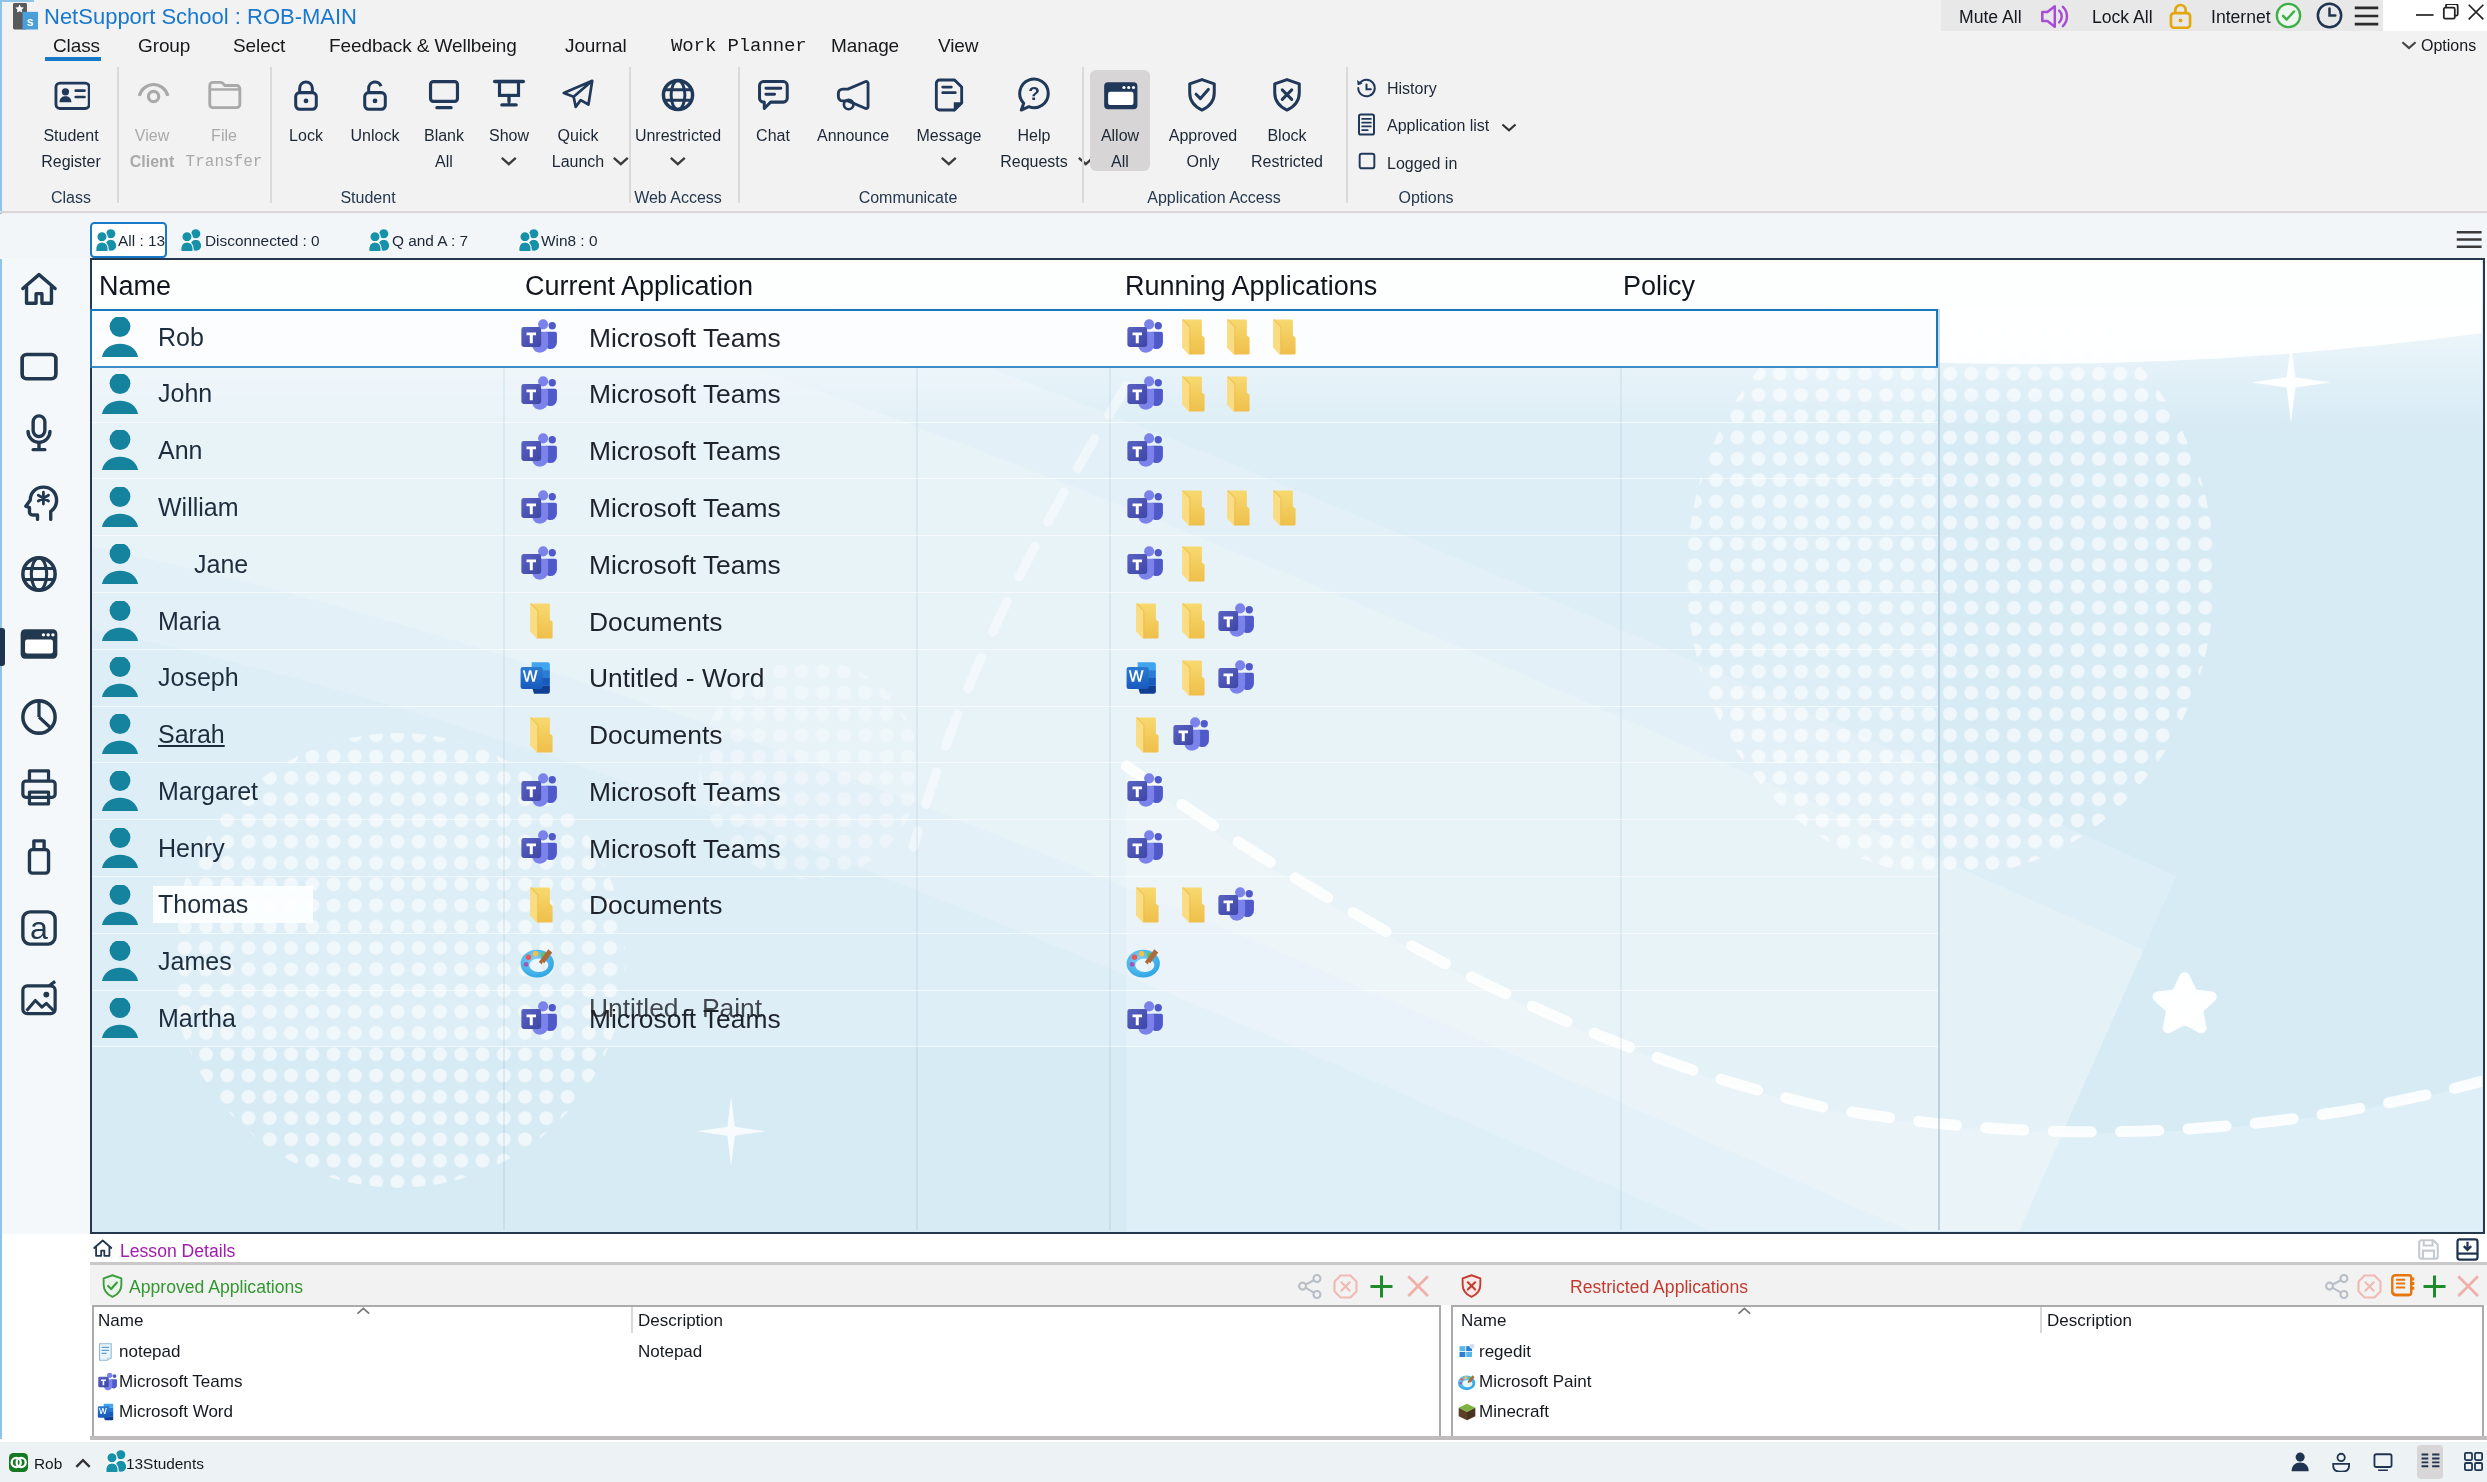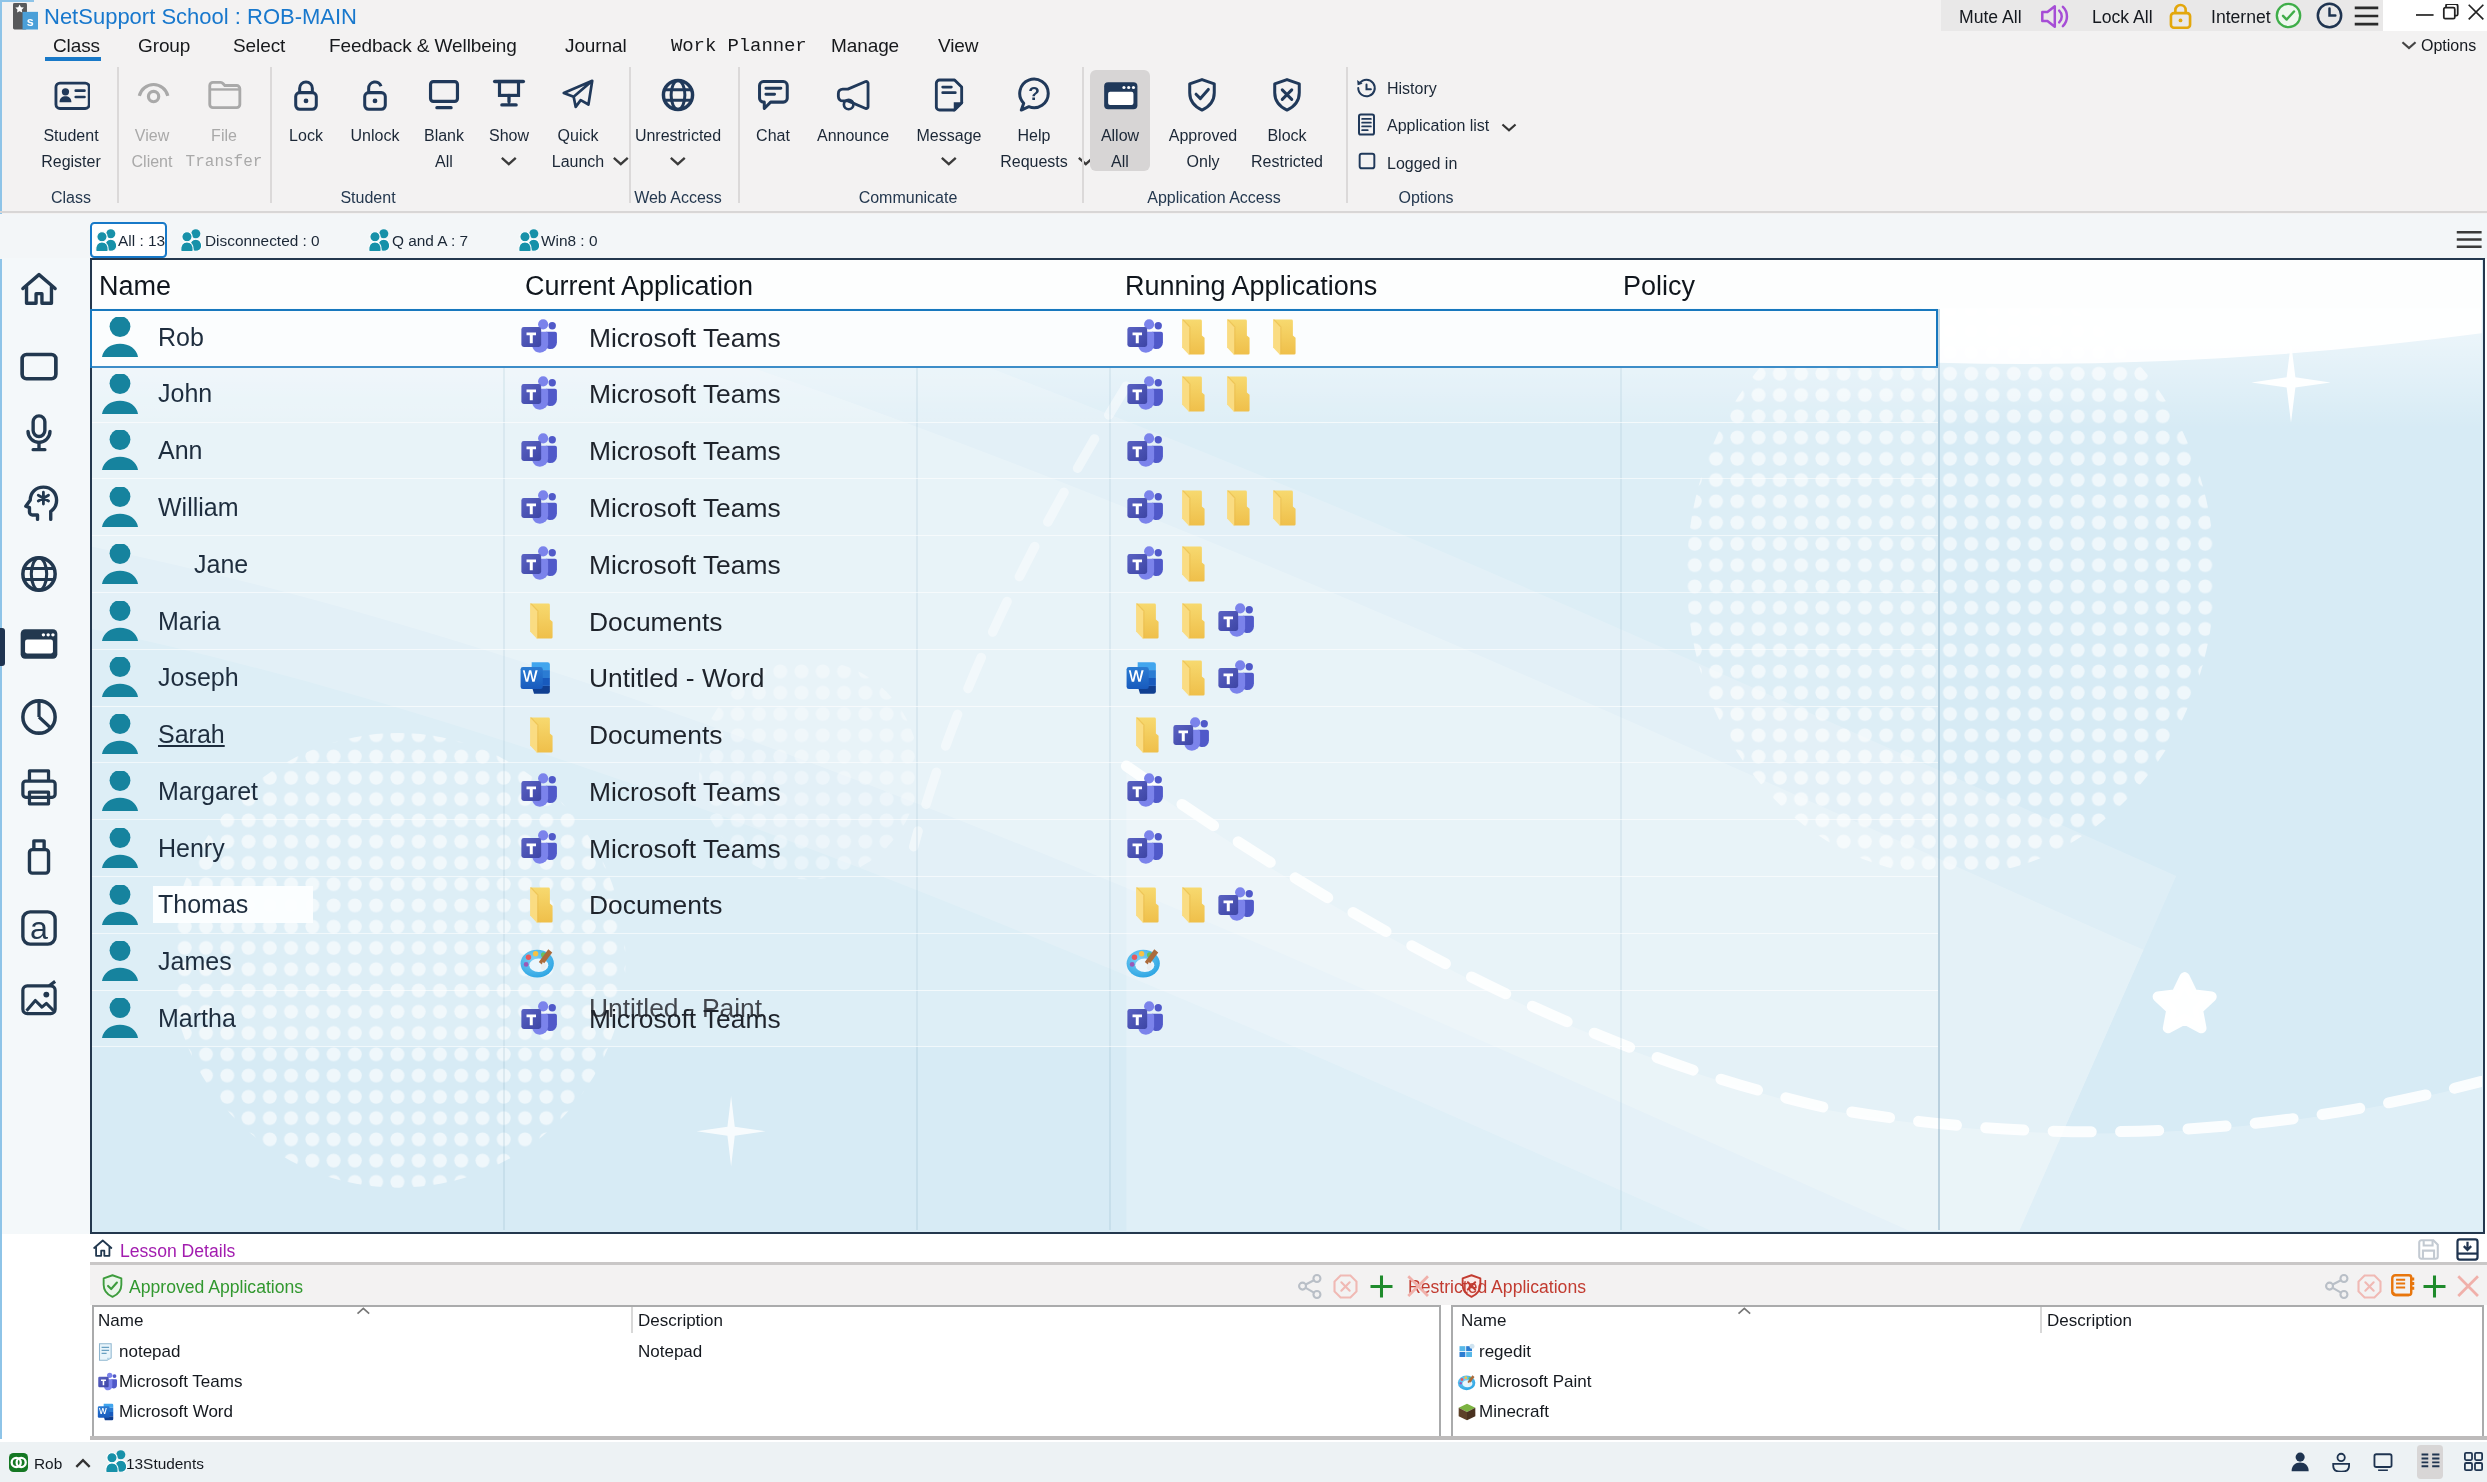--- a/index.html
+++ b/index.html
@@ -161,21 +161,21 @@
     </svg>
 <svg class="ab" style="left:52px;top:76px;" width="38" height="38" viewBox="0 0 48 48">
       <use href="#i-reg"></use>
     </svg>
     <div class="ab ctr lbl" style="left:71px;top:125px;color:#1b2736;">Student</div>
     <div class="ab ctr lbl" style="left:71px;top:151px;color:#1b2736;">Register</div>
 <svg class="ab" style="left:133px;top:76px;" width="38" height="38" viewBox="0 0 48 48">
       <use href="#i-view"></use>
     </svg>
     <div class="ab ctr lbl" style="left:152px;top:125px;color:#a9a9a9;">View</div>
-    <div class="ab ctr lbl" style="left:152px;top:151px;color:#a9a9a9;">Client</div>
+    <div class="ab ctr lbl" style="left:152px;top:151px;color:#a9a9a9;font-weight:bold;">Client</div>
 <svg class="ab" style="left:205px;top:76px;" width="38" height="38" viewBox="0 0 48 48">
       <use href="#i-foldero"></use>
     </svg>
     <div class="ab ctr lbl" style="left:224px;top:125px;color:#a9a9a9;">File</div>
     <div class="ab ctr lbl" style="left:224px;top:151px;color:#a9a9a9;font-family:Liberation Mono, monospace;">Transfer</div>
 <svg class="ab" style="left:287px;top:76px;" width="38" height="38" viewBox="0 0 48 48">
       <use href="#i-lock"></use>
     </svg>
     <div class="ab ctr lbl" style="left:306px;top:125px;color:#1b2736;">Lock</div>
 <svg class="ab" style="left:356px;top:76px;" width="38" height="38" viewBox="0 0 48 48">
@@ -717,21 +717,21 @@
 <div class="ab" style="left:90px;top:1265px;width:2397px;height:40px;background:#f3f2f2;"></div>
 <svg class="ab" style="left:100px;top:1273px;" width="25" height="26.4" viewBox="0 0 48 48">
 <path d="M24 3 L41 9 v12 c0 11-7 19-17 23.5 C14 40 7 32 7 21 V9 z" fill="#eaf5ea" stroke="#3d9c3d" stroke-width="3.6" stroke-linejoin="round"></path>
 <path d="M15.5 23.5 l6 6 11-12.5" fill="none" stroke="#3d9c3d" stroke-width="4" stroke-linecap="round" stroke-linejoin="round"></path>
     </svg>
 <div class="ab" style="left:129px;top:1277px;font-size:17.6px;color:#31982f;">Approved Applications</div>
 <svg class="ab" style="left:1459px;top:1273px;" width="25" height="26.4" viewBox="0 0 48 48">
 <path d="M24 3 L41 9 v12 c0 11-7 19-17 23.5 C14 40 7 32 7 21 V9 z" fill="#fbe9e7" stroke="#c23b30" stroke-width="3.6" stroke-linejoin="round"></path>
 <path d="M17 16.5 l14 14 M31 16.5 l-14 14" stroke="#c23b30" stroke-width="4" stroke-linecap="round"></path>
     </svg>
-<div class="ab" style="left:1408px;top:1277px;font-size:17.6px;color:#c23b30;">Restricted Applications</div>
+<div class="ab" style="left:1570px;top:1277px;font-size:17.6px;color:#c23b30;">Restricted Applications</div>
 <svg width="0" height="0" style="position:absolute">
       <defs>
 <g id="t-share">
           <circle cx="25" cy="6" r="4.6" fill="none" stroke="#b9bfc7" stroke-width="2.8"></circle>
 <circle cx="6" cy="16" r="4.6" fill="none" stroke="#b9bfc7" stroke-width="2.8"></circle>
 <circle cx="25" cy="27" r="4.6" fill="none" stroke="#b9bfc7" stroke-width="2.8"></circle>
 <path d="M10.2 13.8 L21 8.2 M10.2 18.4 L21 24.6" stroke="#b9bfc7" stroke-width="2.8"></path>
         </g>
 <g id="t-stop">
           <path d="M10 2 h13 l8 8 v13 l-8 8 h-13 l-8-8 v-13 z" fill="none" stroke="#f0b9b4" stroke-width="2.8"></path>

